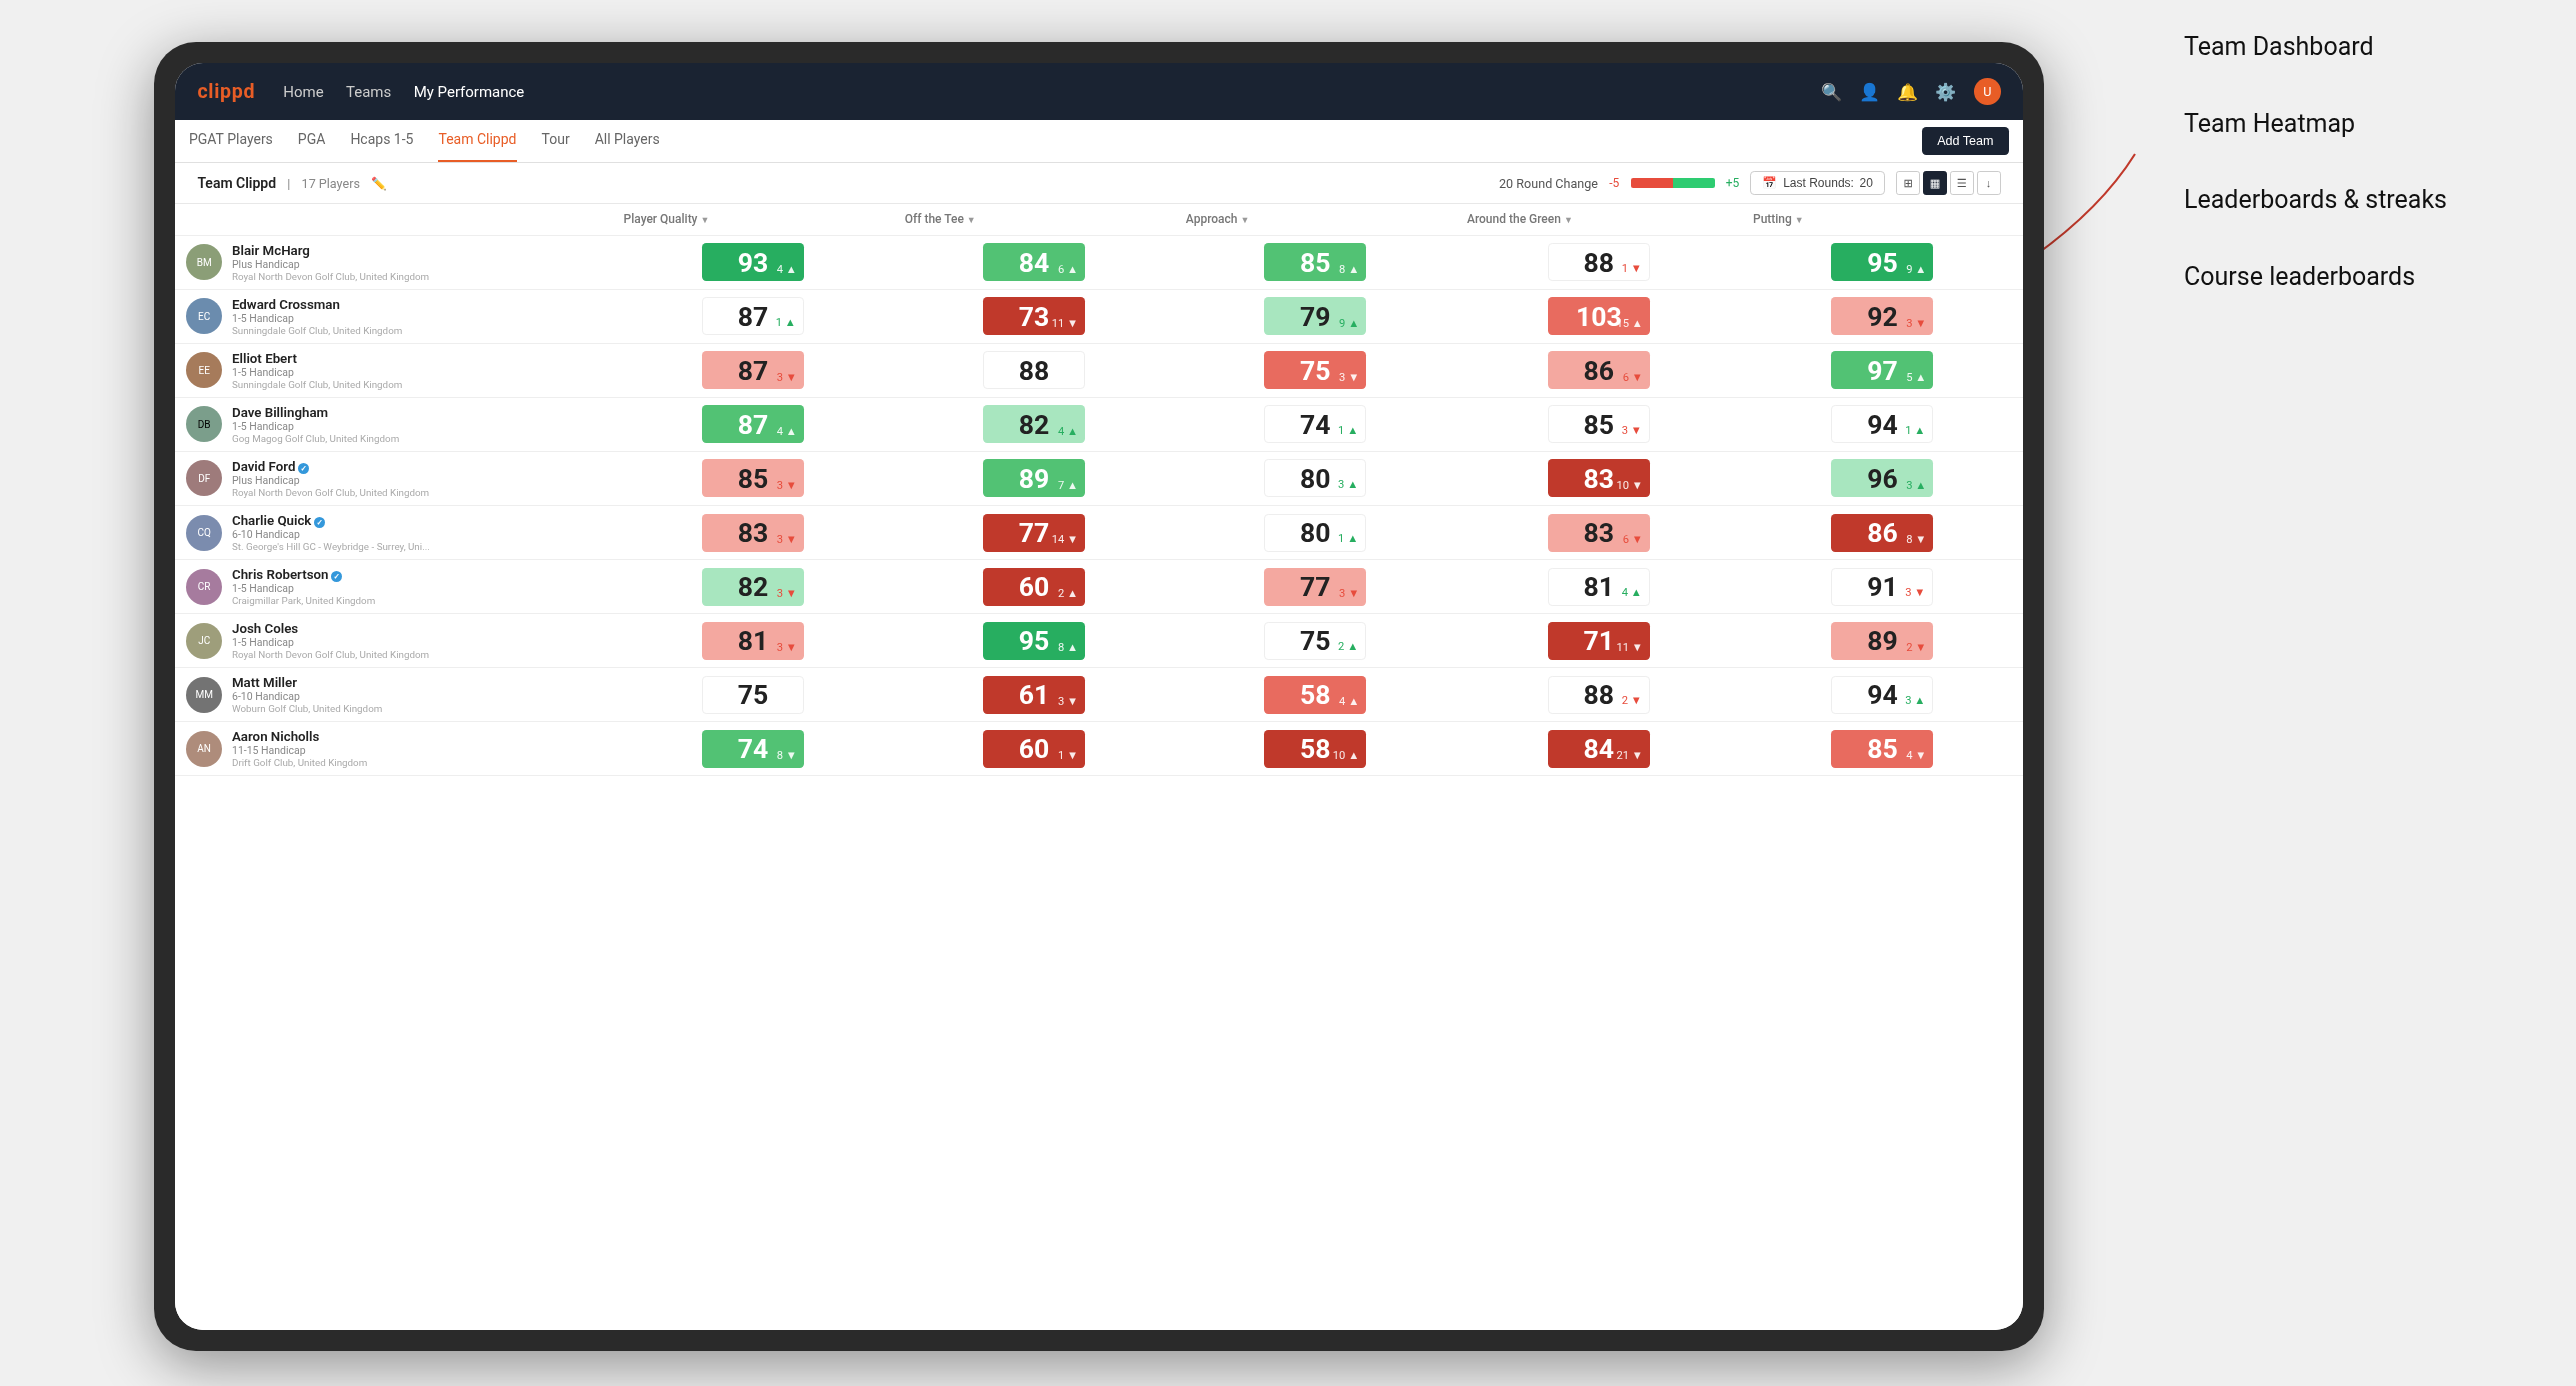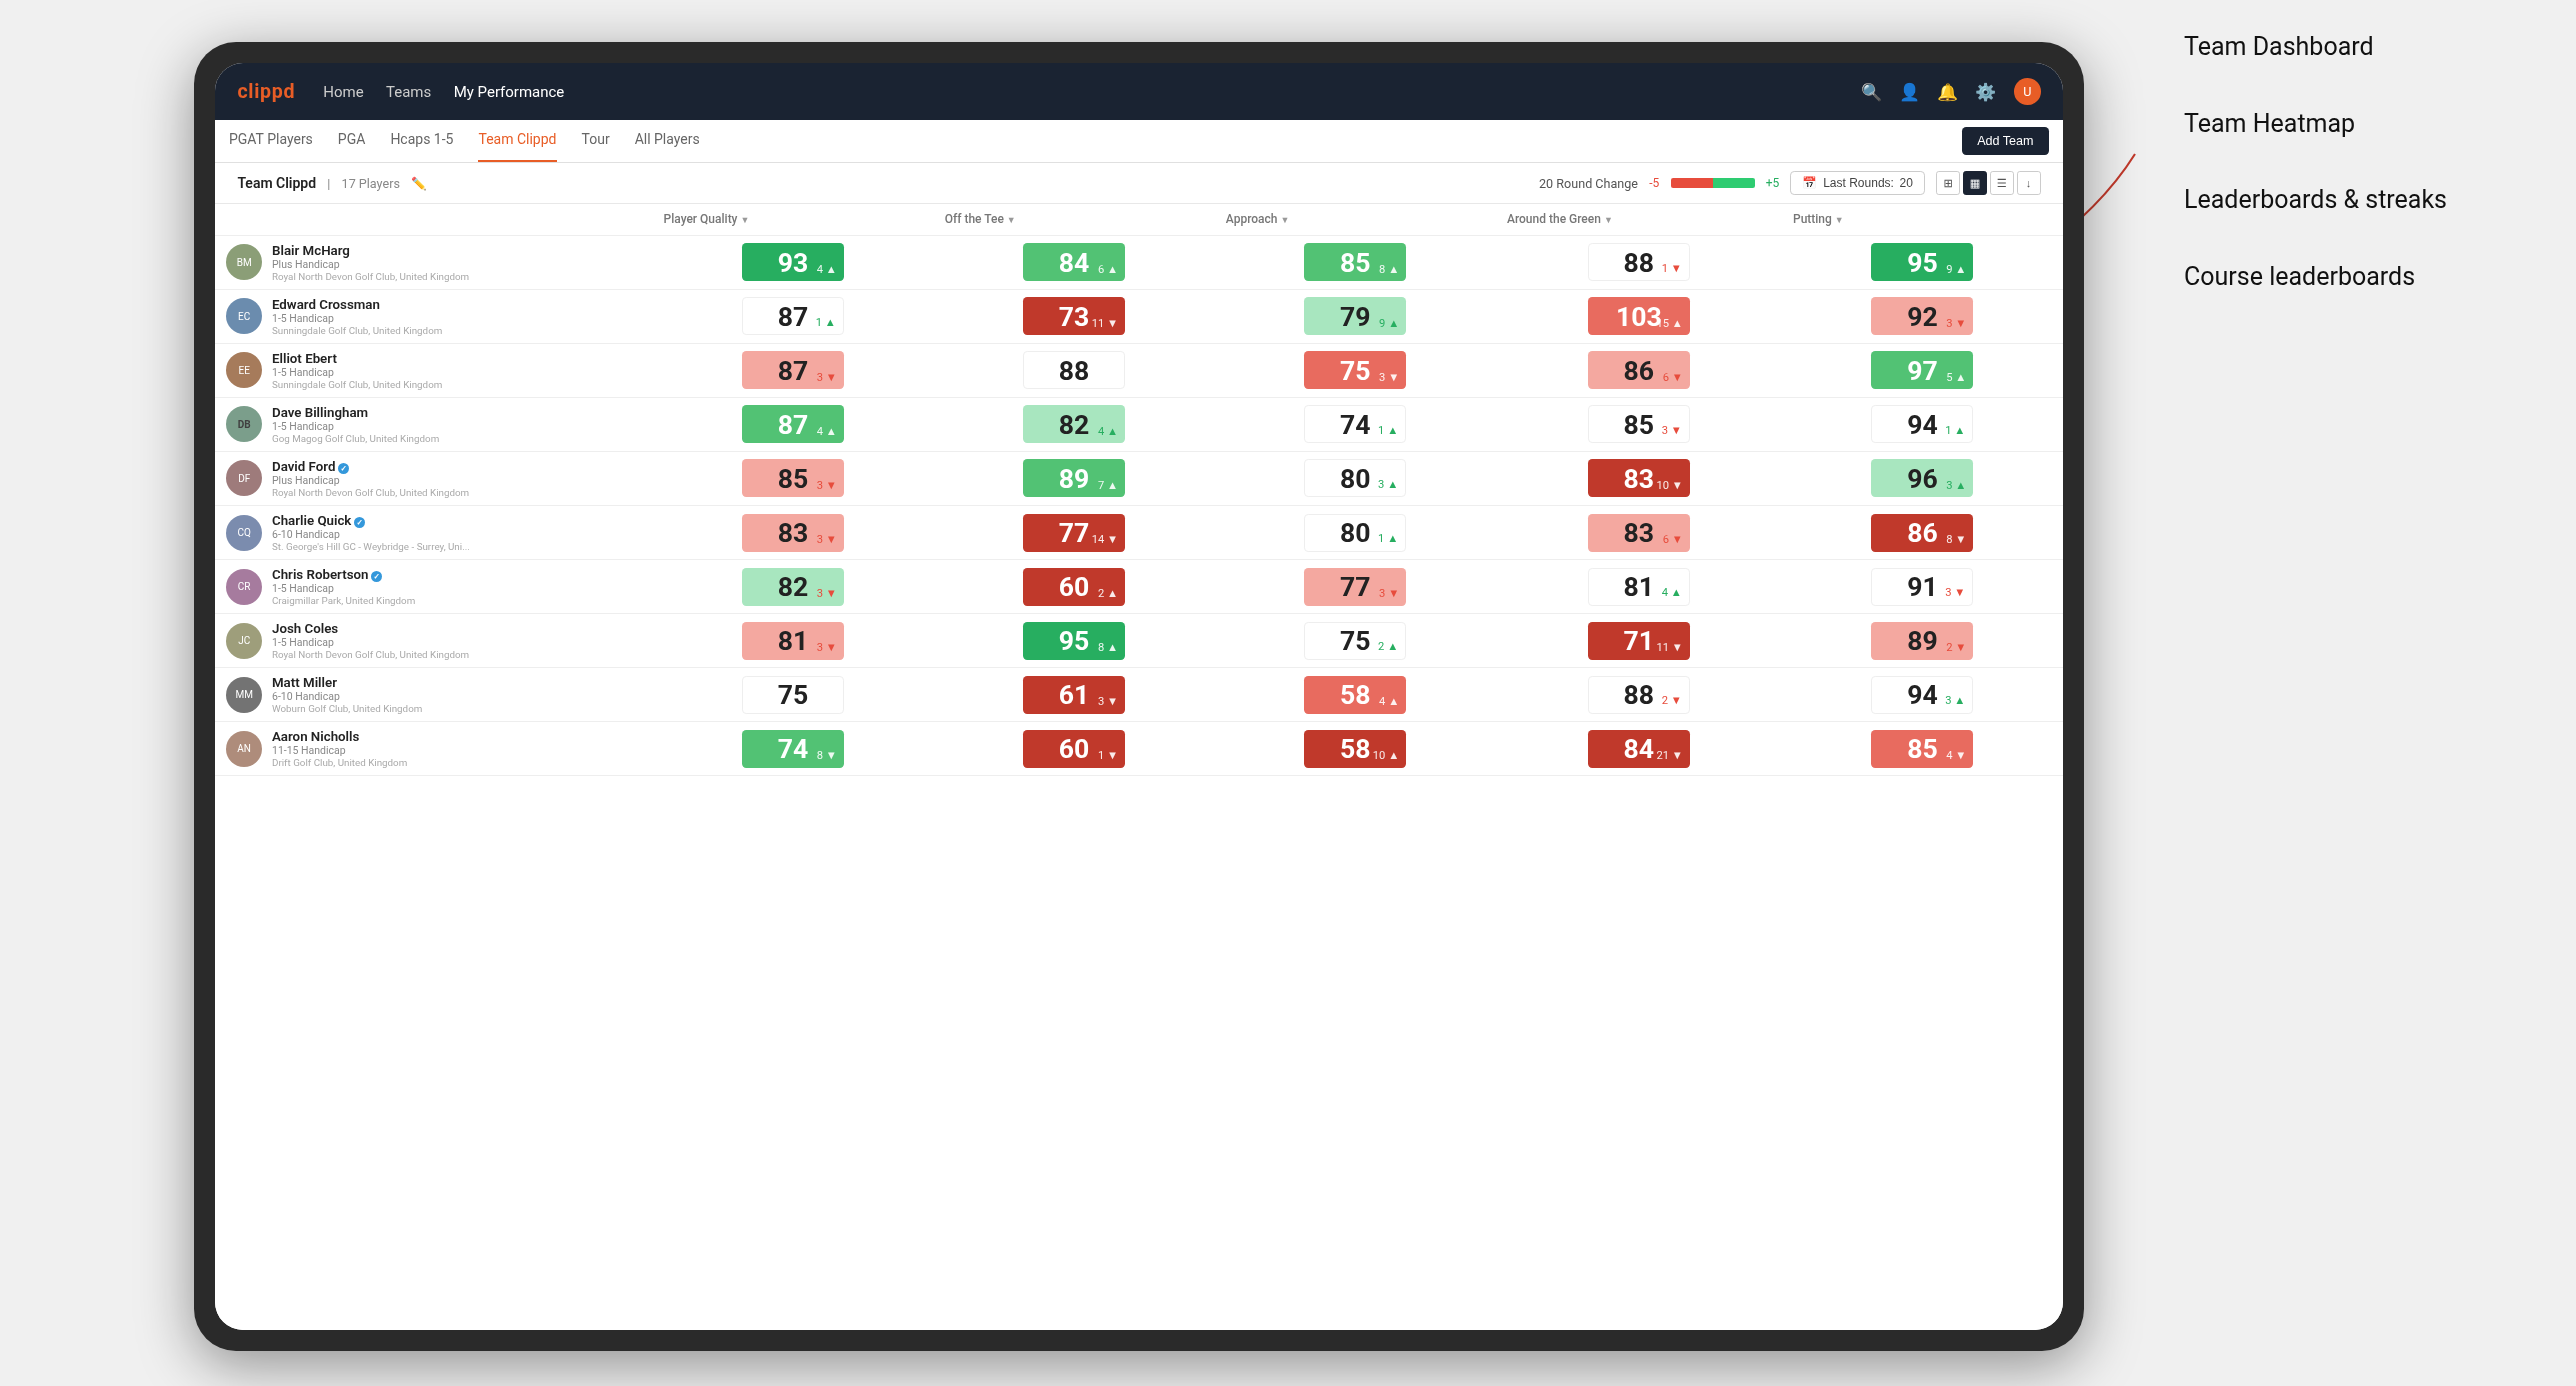--- a/index.html
+++ b/index.html
@@ -50,21 +50,20 @@
     .tablet-frame {
       position: absolute;
       top: 42px;
       left: 154px;
       width: 1890px;
       height: 1309px;
       background: #2a2a2a;
       border-radius: 42px;
       box-shadow: 0 14px 56px rgba(0,0,0,0.4);
       padding: 21px;
-      margin-left: 40px;
     }
 
     .tablet-screen {
       width: 100%;
       height: 100%;
       background: #fff;
       border-radius: 28px;
       overflow: hidden;
       display: flex;
       flex-direction: column;
@@ -540,21 +539,21 @@
                   <span class="score-change down">6 ▼</span>
                 </div></td>
               <td class="score-cell"><div class="score-box" style="background: rgb(82, 194, 116);">
                   <span class="score-main white-text">97</span>
                   <span class="score-change white">5 ▲</span>
                 </div></td>
             </tr>
             <tr>
               <td>
                 <div class="player-cell">
-                  <div class="player-avatar" style="background: rgb(123, 158, 139); color: #404040; font-weight: bold;">DB</div>
+                  <div class="player-avatar" style="background: rgb(123, 158, 139); color: #000000;">DB</div>
                   <div class="player-info">
                     <div class="player-name">Dave Billingham</div>
                     <div class="player-handicap">1-5 Handicap</div>
                     <div class="player-club">Gog Magog Golf Club, United Kingdom</div>
                   </div>
                 </div>
               </td>
               <td class="score-cell"><div class="score-box" style="background: rgb(82, 194, 116);">
                   <span class="score-main white-text">87</span>
                   <span class="score-change white">4 ▲</span>

